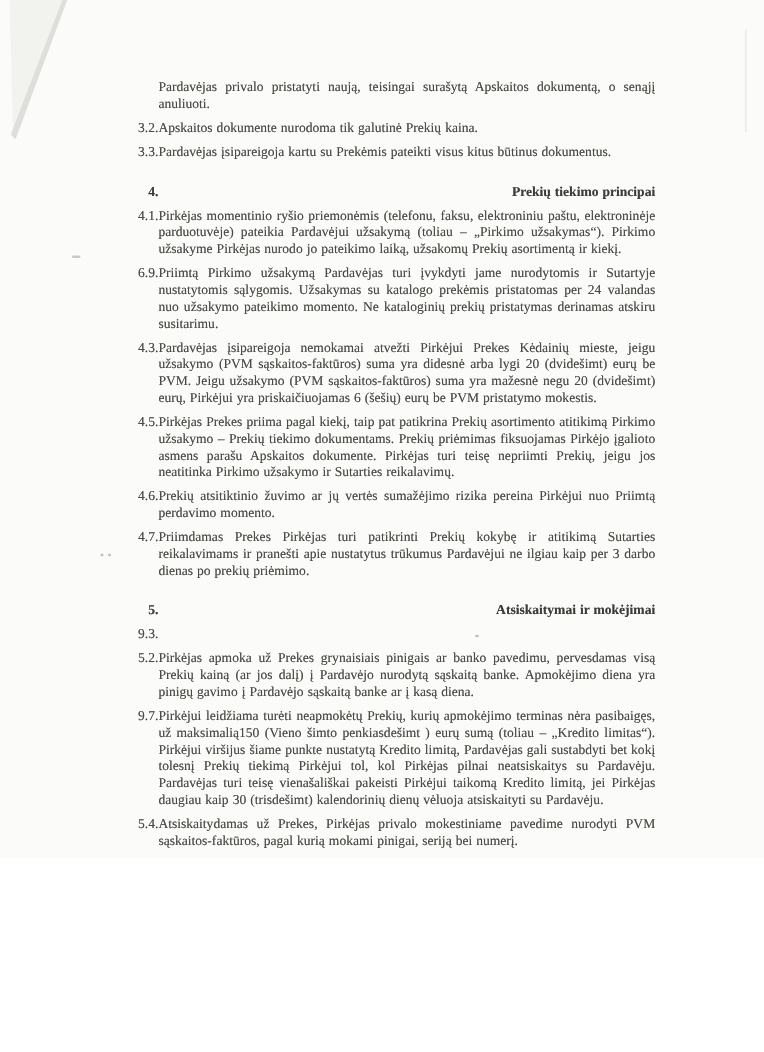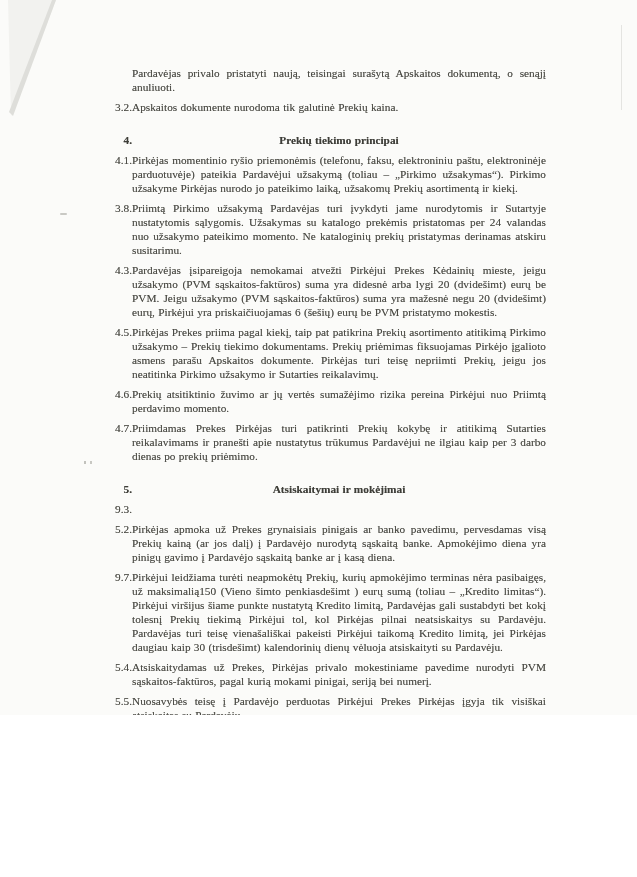--- a/index.html
+++ b/index.html
@@ -60,21 +60,21 @@
     text-align:justify;
   }
   .clause{display:flex;}
   .clause .num{width:47px;flex:none;text-align:right;}
   .clause .txt{flex:1 1 auto;text-align:justify;}
   .heading{
     margin-top:19px;
     font-weight:bold;
     color:#3d3d38;
   }
-  .heading .txt{text-align:center;}
+  .heading .txt{text-align:right;}
   .page-number{
     position:absolute;left:531px;top:815px;
     font-size:11px;color:#6a6a64;
     text-shadow:0 0 0.5px rgba(106,106,100,0.5);
   }
 </style>
 </head>
 <body>
 
 <div class="page">
@@ -92,33 +92,37 @@
 
   <div class="content">
 
     <p class="cont">Pardavėjas privalo pristatyti naują, teisingai surašytą Apskaitos dokumentą, o senąjį anuliuoti.</p>
 
     <div class="clause">
       <span class="num">3.2.</span>
       <span class="txt">Apskaitos dokumente nurodoma tik galutinė Prekių kaina.</span>
     </div>
 
+    <div class="clause">
+      <span class="num">3.3.</span>
+      <span class="txt">Pardavėjas įsipareigoja kartu su Prekėmis pateikti visus kitus būtinus dokumentus.</span>
+    </div>
 
     <div class="clause heading">
       <span class="num">4.</span>
       <span class="txt">Prekių tiekimo principai</span>
     </div>
 
     <div class="clause">
       <span class="num">4.1.</span>
       <span class="txt">Pirkėjas momentinio ryšio priemonėmis (telefonu, faksu, elektroniniu paštu, elektroninėje parduotuvėje) pateikia Pardavėjui užsakymą (toliau – „Pirkimo užsakymas“). Pirkimo užsakyme Pirkėjas nurodo jo pateikimo laiką, užsakomų Prekių asortimentą ir kiekį.</span>
     </div>
 
     <div class="clause">
-      <span class="num">3.8.</span>
+      <span class="num">6.9.</span>
       <span class="txt">Priimtą Pirkimo užsakymą Pardavėjas turi įvykdyti jame nurodytomis ir Sutartyje nustatytomis sąlygomis. Užsakymas su katalogo prekėmis pristatomas per 24 valandas nuo užsakymo pateikimo momento. Ne kataloginių prekių pristatymas derinamas atskiru susitarimu.</span>
     </div>
 
     <div class="clause">
       <span class="num">4.3.</span>
       <span class="txt">Pardavėjas įsipareigoja nemokamai atvežti Pirkėjui Prekes Kėdainių mieste, jeigu užsakymo (PVM sąskaitos-faktūros) suma yra didesnė arba lygi 20 (dvidešimt) eurų be PVM. Jeigu užsakymo (PVM sąskaitos-faktūros) suma yra mažesnė negu 20 (dvidešimt) eurų, Pirkėjui yra priskaičiuojamas 6 (šešių) eurų be PVM pristatymo mokestis.</span>
     </div>
 
 
     <div class="clause">

